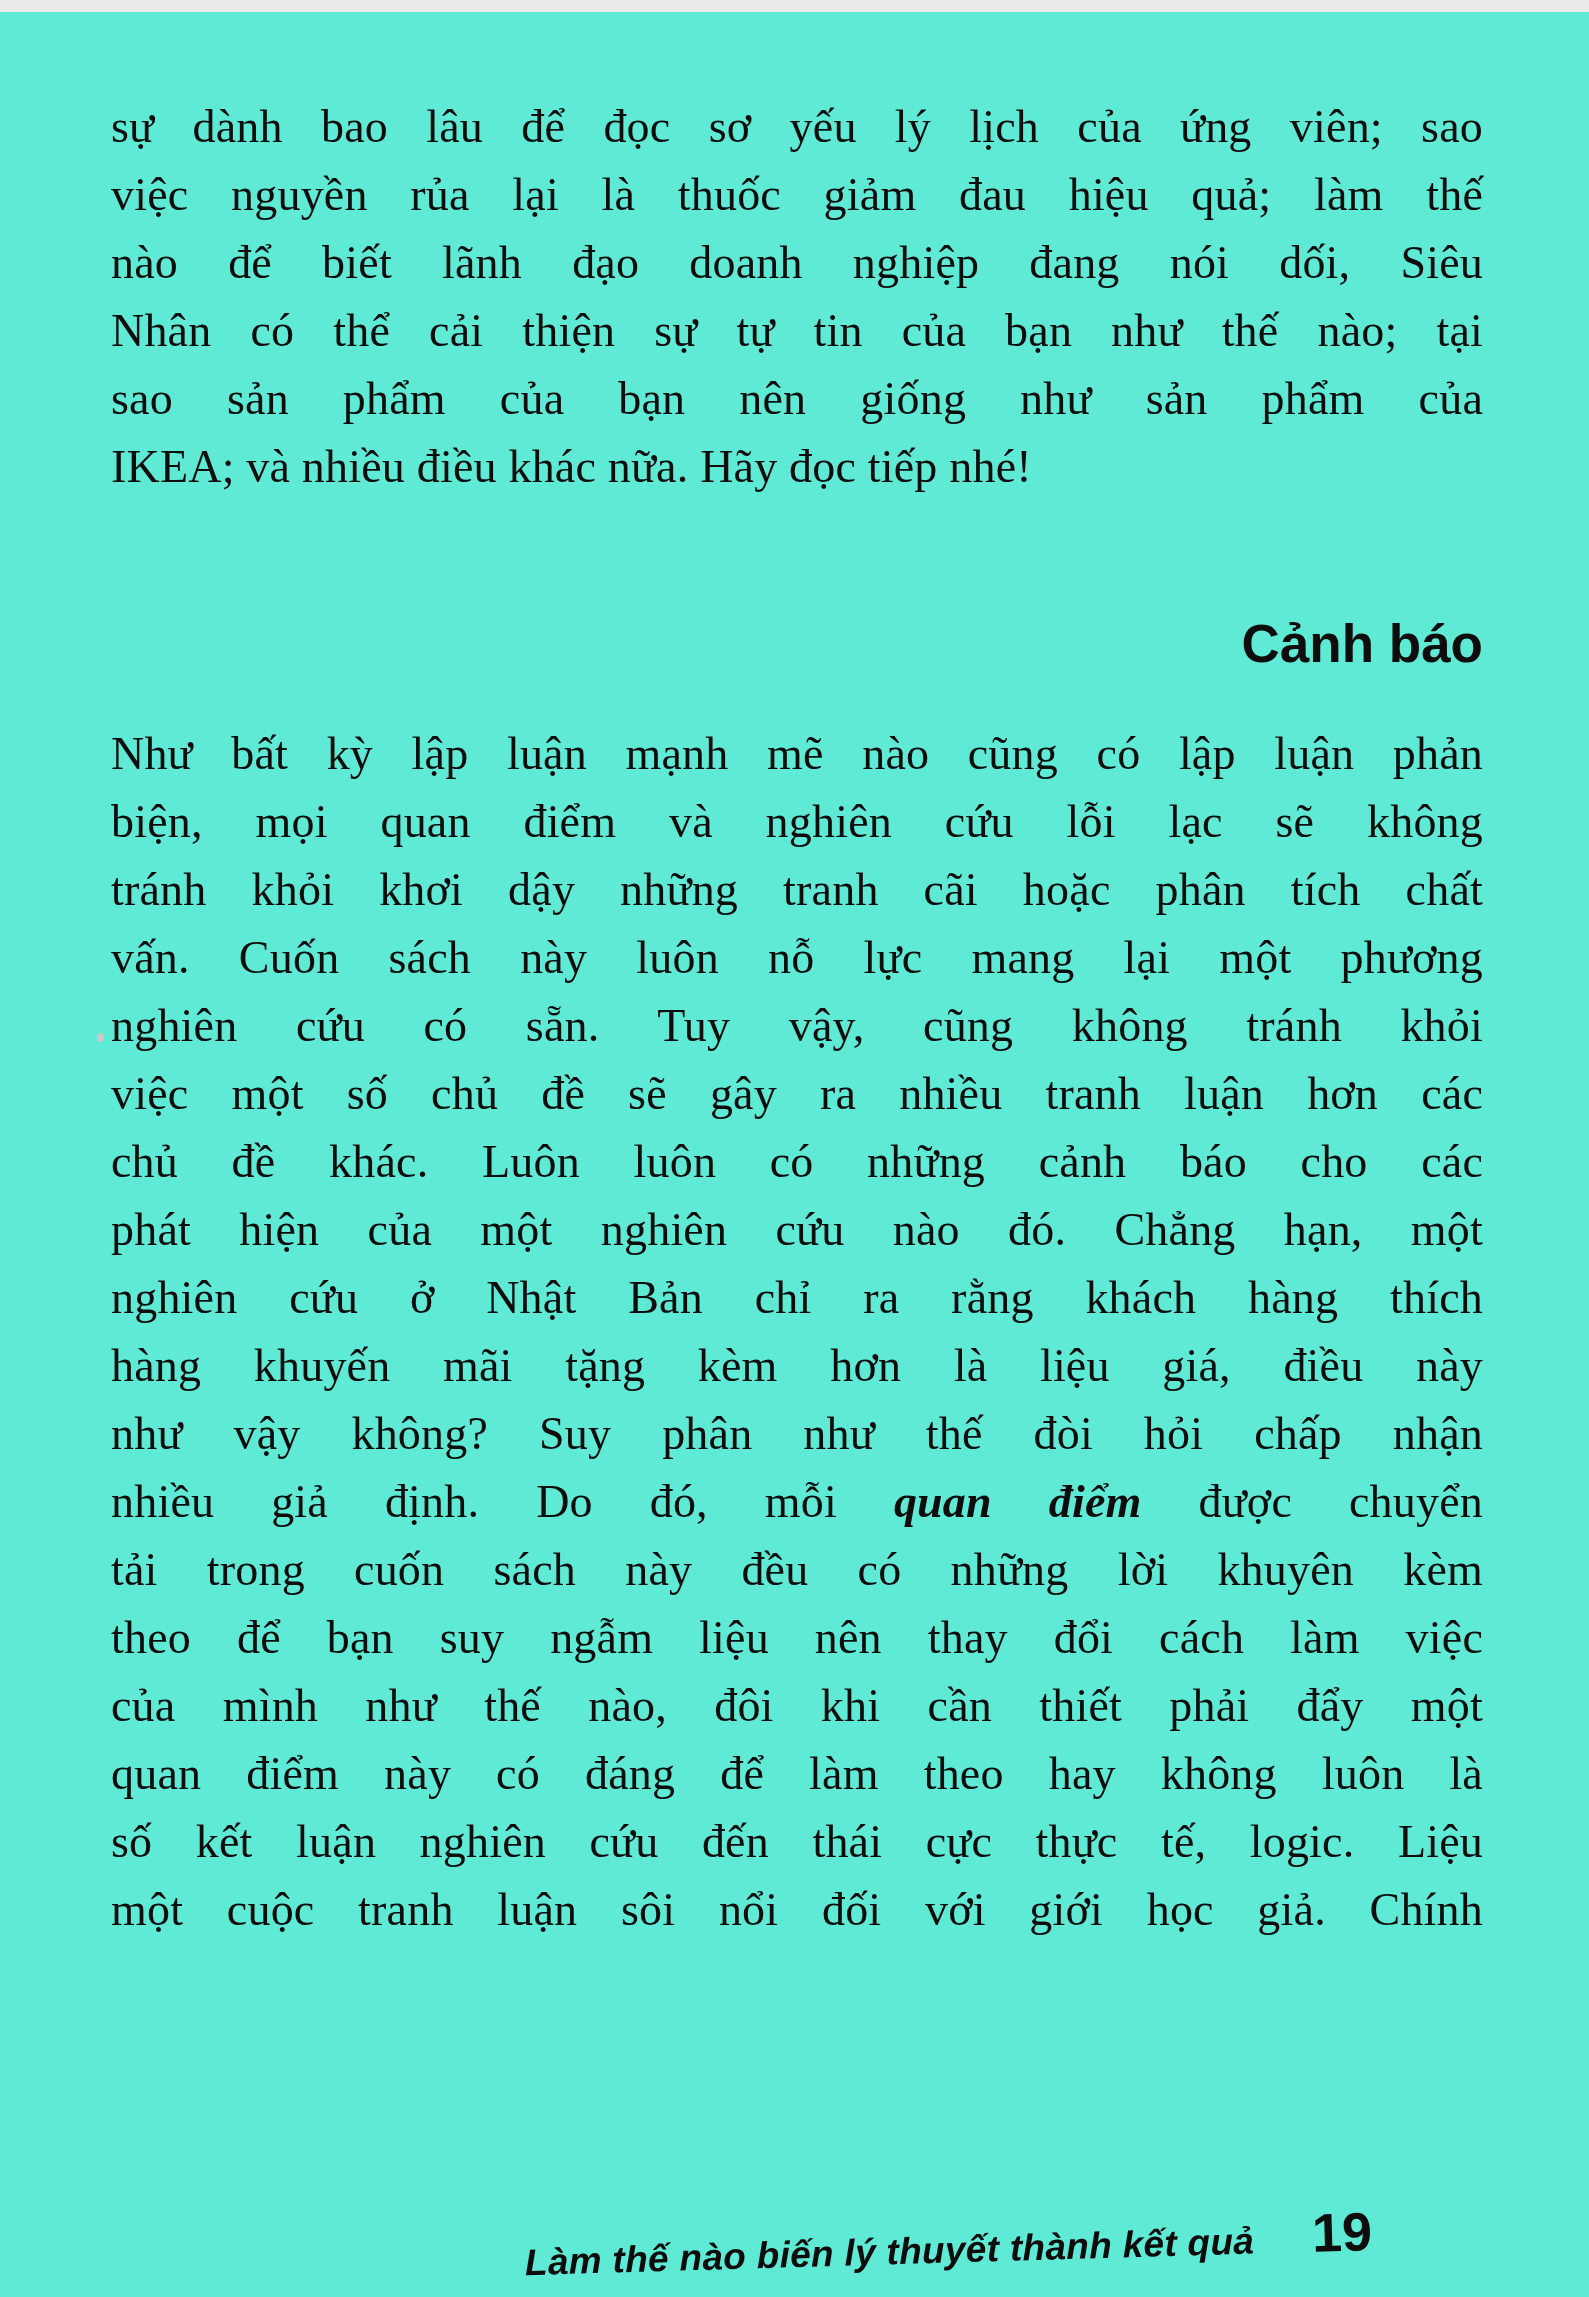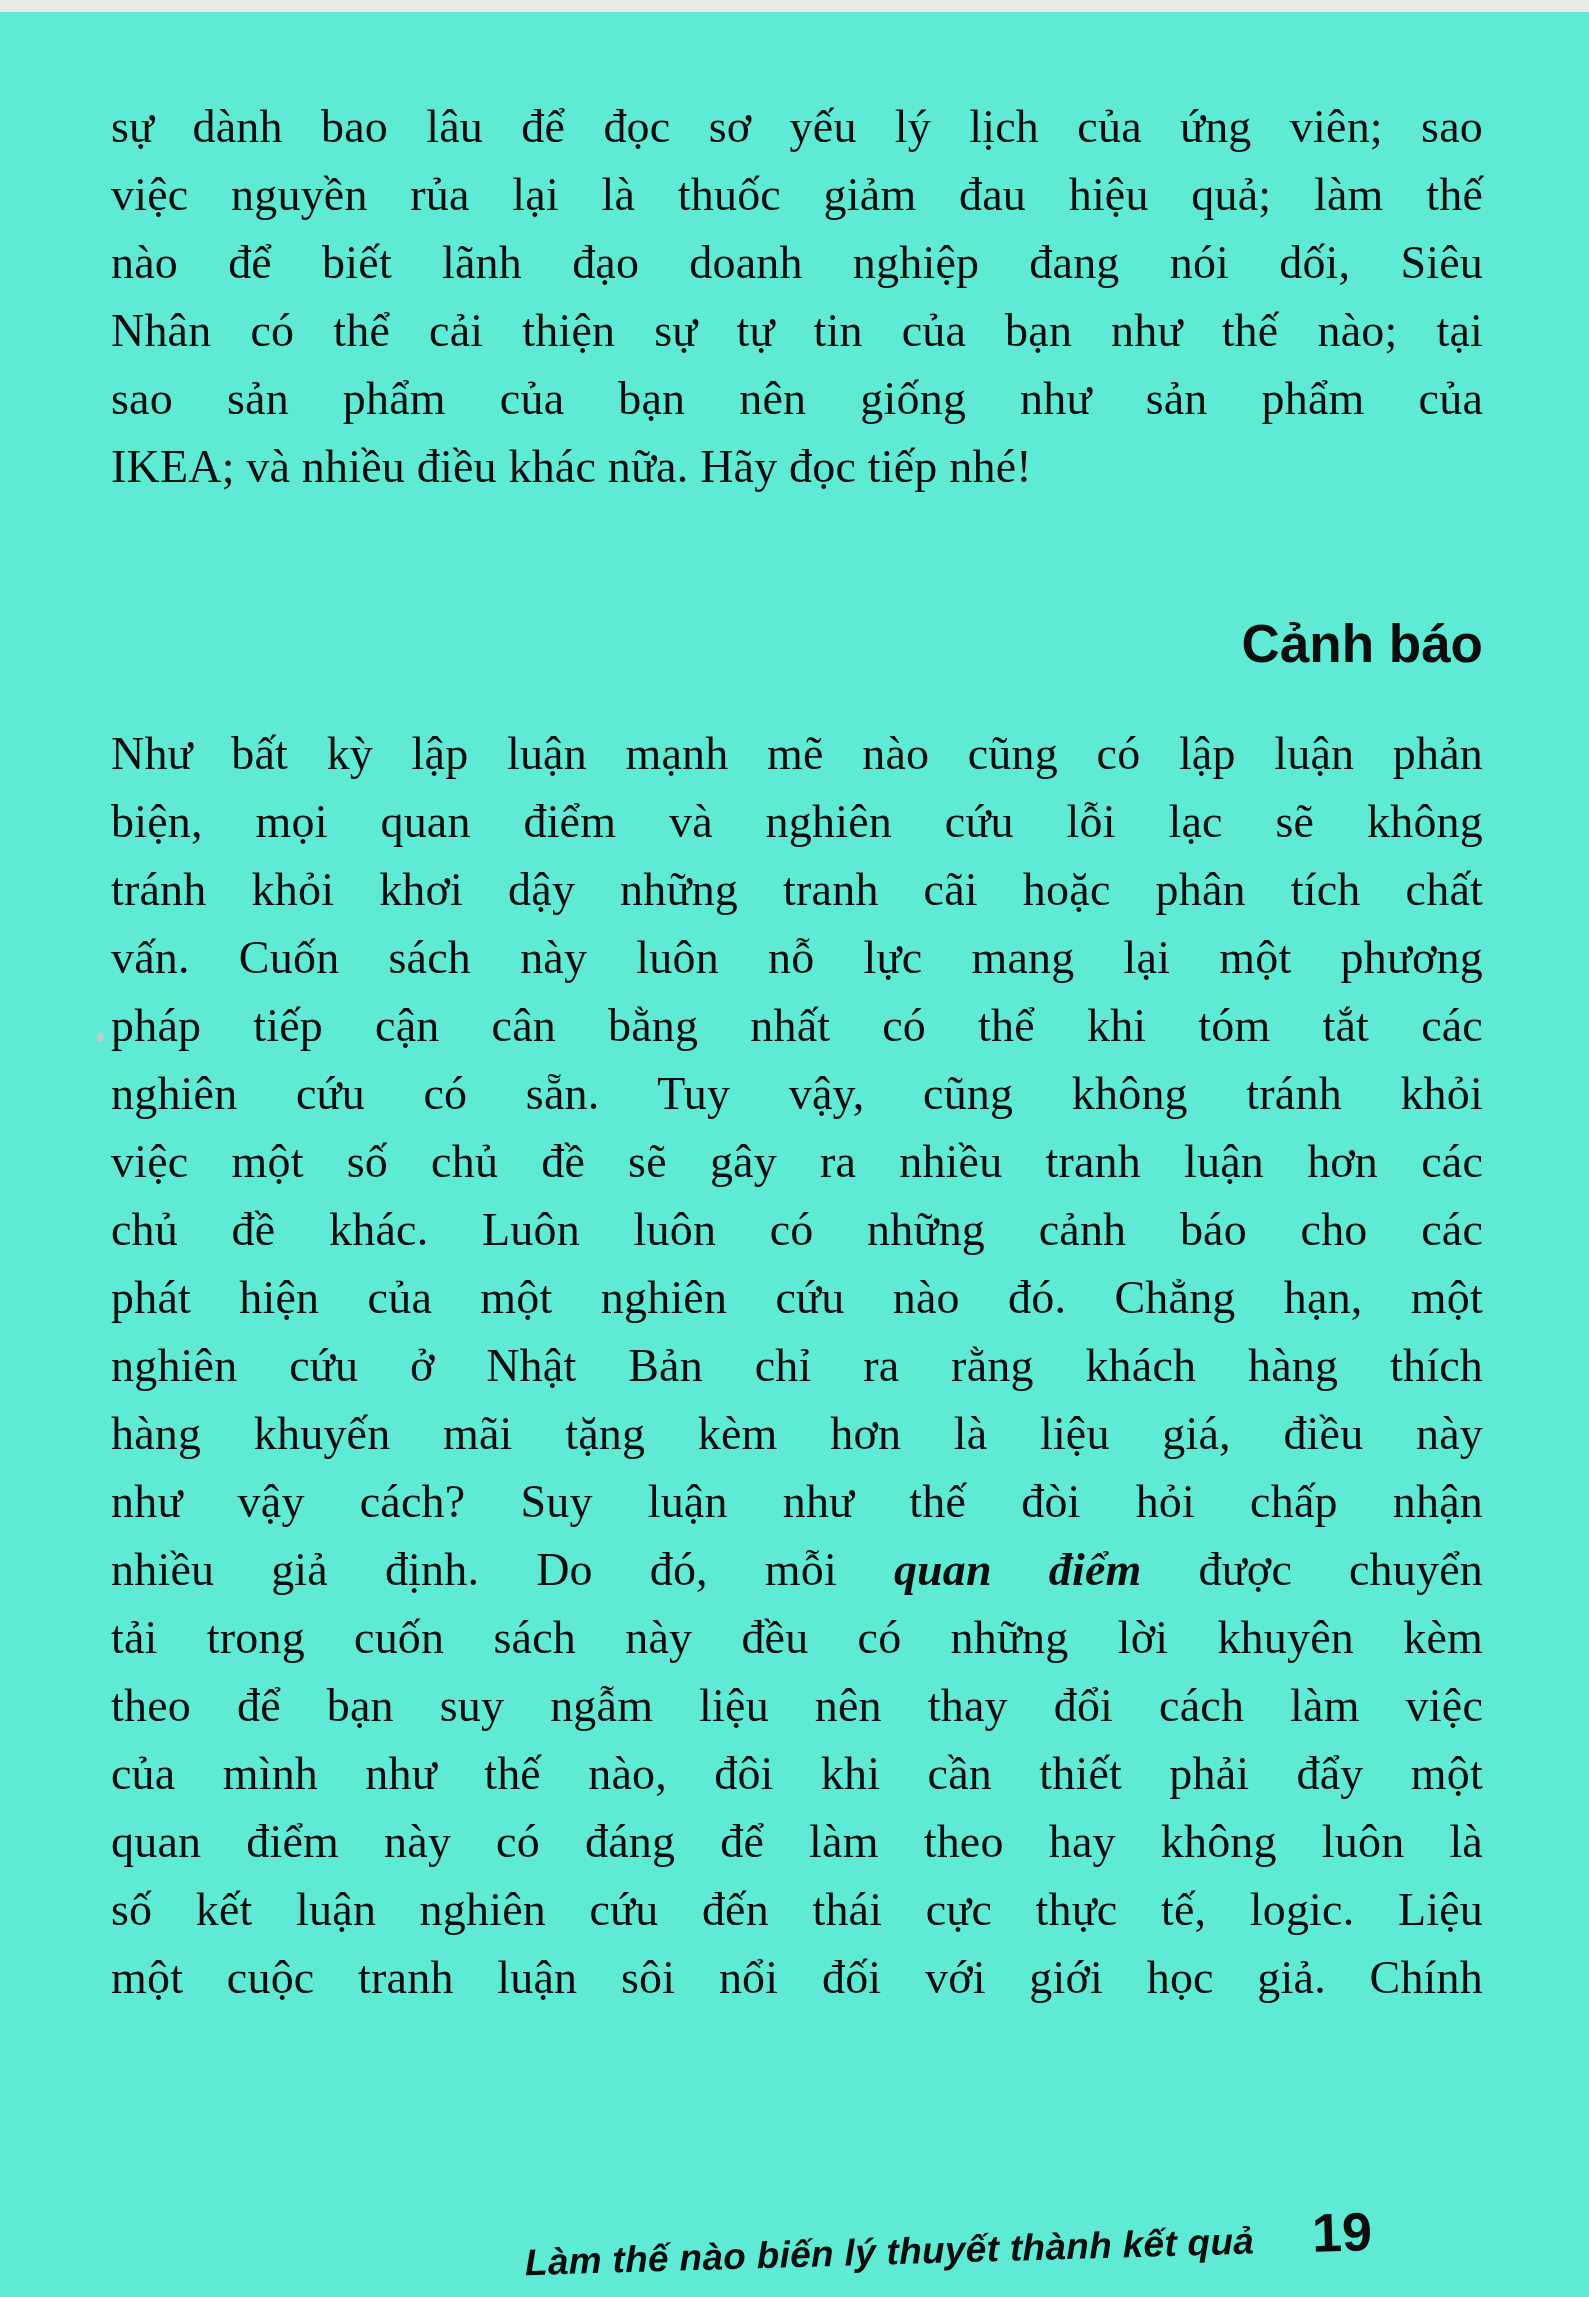--- a/index.html
+++ b/index.html
@@ -85,28 +85,27 @@
         <div class="line"><span class="">Nhân có thể cải thiện sự tự tin của bạn như thế nào; tại</span></div>
         <div class="line"><span class="">sao sản phẩm của bạn nên giống như sản phẩm của</span></div>
         <div class="line ragged"><span class="">IKEA; và nhiều điều khác nữa. Hãy đọc tiếp nhé!</span></div>
       </div>
     <div class="heading">Cảnh báo</div>
     <div class="para">
         <div class="line"><span class="">Như bất kỳ lập luận mạnh mẽ nào cũng có lập luận phản</span></div>
         <div class="line"><span class="">biện, mọi quan điểm và nghiên cứu lỗi lạc sẽ không</span></div>
         <div class="line"><span class="">tránh khỏi khơi dậy những tranh cãi hoặc phân tích chất</span></div>
         <div class="line"><span class="">vấn. Cuốn sách này luôn nỗ lực mang lại một phương</span></div>
-        <div class="line"><span class="">pháp tiếp cận cân bằng nhất có thể khi tóm tắt các</span></div>
         <div class="line"><span class="">nghiên cứu có sẵn. Tuy vậy, cũng không tránh khỏi</span></div>
         <div class="line"><span class="">việc một số chủ đề sẽ gây ra nhiều tranh luận hơn các</span></div>
         <div class="line"><span class="">chủ đề khác. Luôn luôn có những cảnh báo cho các</span></div>
         <div class="line"><span class="">phát hiện của một nghiên cứu nào đó. Chẳng hạn, một</span></div>
         <div class="line"><span class="">nghiên cứu ở Nhật Bản chỉ ra rằng khách hàng thích</span></div>
         <div class="line"><span class="">hàng khuyến mãi tặng kèm hơn là liệu giá, điều này</span></div>
-        <div class="line"><span class="">như vậy cách? Suy luận như thế đòi hỏi chấp nhận</span></div>
+        <div class="line"><span class="">như vậy không? Suy phân như thế đòi hỏi chấp nhận</span></div>
         <div class="line"><span class="">nhiều giả định. Do đó, mỗi </span><span class="em">quan điểm</span><span class=""> được chuyển</span></div>
         <div class="line"><span class="">tải trong cuốn sách này đều có những lời khuyên kèm</span></div>
         <div class="line"><span class="">theo để bạn suy ngẫm liệu nên thay đổi cách làm việc</span></div>
         <div class="line"><span class="">của mình như thế nào, đôi khi cần thiết phải đẩy một</span></div>
         <div class="line"><span class="">quan điểm này có đáng để làm theo hay không luôn là</span></div>
         <div class="line"><span class="">số kết luận nghiên cứu đến thái cực thực tế, logic. Liệu</span></div>
         <div class="line"><span class="">một cuộc tranh luận sôi nổi đối với giới học giả. Chính</span></div>
       </div>
   </div>
 

